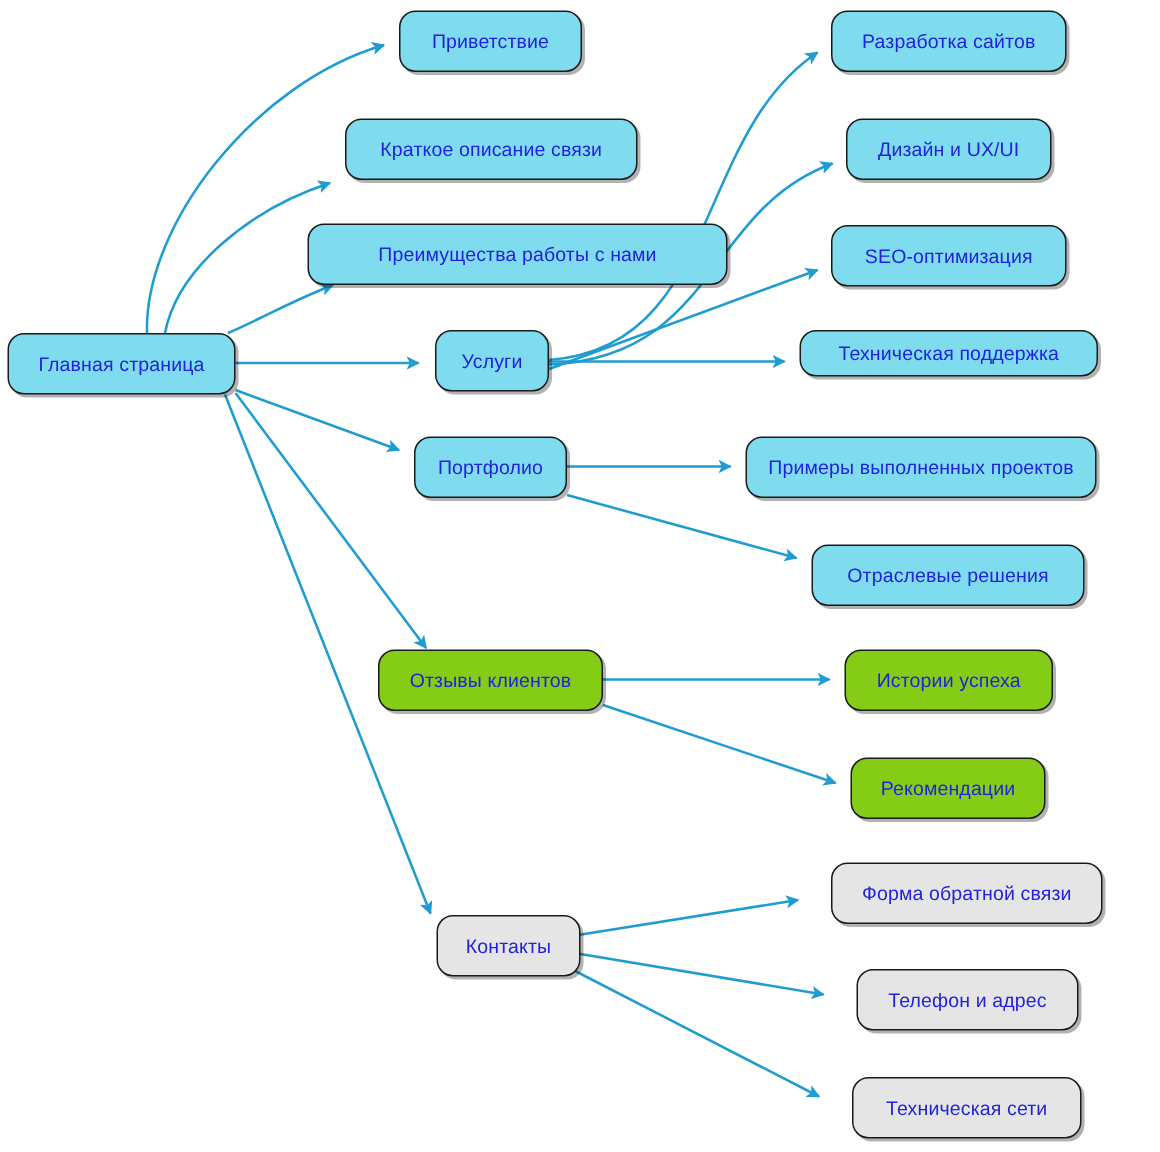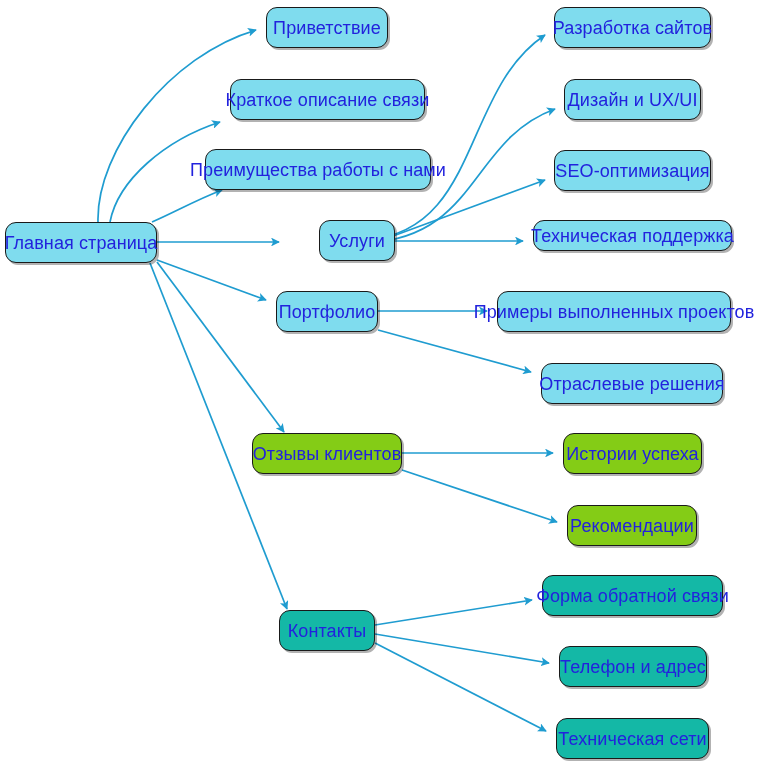--- a/index.html
+++ b/index.html
@@ -2,24 +2,24 @@
 <html><head>
 <meta charset="utf-8">
 <style>
   html,body{margin:0;padding:0;background:#ffffff;}
   body{width:773px;height:768px;overflow:hidden;font-family:"Liberation Sans",sans-serif;}
   #canvas{position:relative;width:773px;height:768px;background:#ffffff;}
   #edges{position:absolute;left:0;top:0;width:773px;height:768px;}
   .node{position:absolute;box-sizing:border-box;border:1.6px solid #1a1a1a;border-radius:11px;
         display:flex;align-items:center;justify-content:center;
         box-shadow:2px 2px 0 rgba(0,0,0,0.30);}
-  .node-label{font-size:18px;color:#2222dd;white-space:nowrap;line-height:1;letter-spacing:.1px;}
+  .node-label{font-size:13px;color:#2222dd;white-space:nowrap;line-height:1;letter-spacing:.1px;}
   .fill-a{background:#7fdcee;}
   .fill-b{background:#84cc16;}
-  .fill-c{background:#14b8a6;}
+  .fill-c{background:#e5e5e5;margin-left:12px;}
 </style>
 </head>
 <body>
 
 <div id="canvas">
   <svg id="edges" viewBox="0 0 773 768">
     <defs>
       <marker id="arrow" viewBox="0 0 10 10" refX="9" refY="5" markerWidth="5.2" markerHeight="5.2" orient="auto-start-reverse">
         <path d="M 0 0 L 10 5 L 0 10 L 2.4 5 z" fill="#1f9cd0"></path>
       </marker>
@@ -48,24 +48,24 @@
   <div id="node-group">
       <div class="node fill-a" style="left: 5px; top: 222px; width: 152px; height: 41px;">
         <span class="node-label">Главная страница</span>
       </div>
       <div class="node fill-a" style="left: 266px; top: 7px; width: 122px; height: 41px;">
         <span class="node-label">Приветствие</span>
       </div>
       <div class="node fill-a" style="left: 230px; top: 79px; width: 195px; height: 41px;">
         <span class="node-label">Краткое описание связи</span>
       </div>
-      <div class="node fill-a" style="left: 205px; top: 149px; width: 226px; height: 41px;">
+      <div class="node fill-a" style="left: 205px; top: 149px; width: 280px; height: 41px;">
         <span class="node-label">Преимущества работы с нами</span>
       </div>
-      <div class="node fill-a" style="left: 290px; top: 220px; width: 76px; height: 41px; margin-left: 29px;">
+      <div class="node fill-a" style="left: 290px; top: 220px; width: 76px; height: 41px;">
         <span class="node-label">Услуги</span>
       </div>
       <div class="node fill-a" style="left: 554px; top: 7px; width: 157px; height: 41px;">
         <span class="node-label">Разработка сайтов</span>
       </div>
       <div class="node fill-a" style="left: 564px; top: 79px; width: 137px; height: 41px;">
         <span class="node-label">Дизайн и UX/UI</span>
       </div>
       <div class="node fill-a" style="left: 554px; top: 150px; width: 157px; height: 41px;">
         <span class="node-label">SEO-оптимизация</span>

